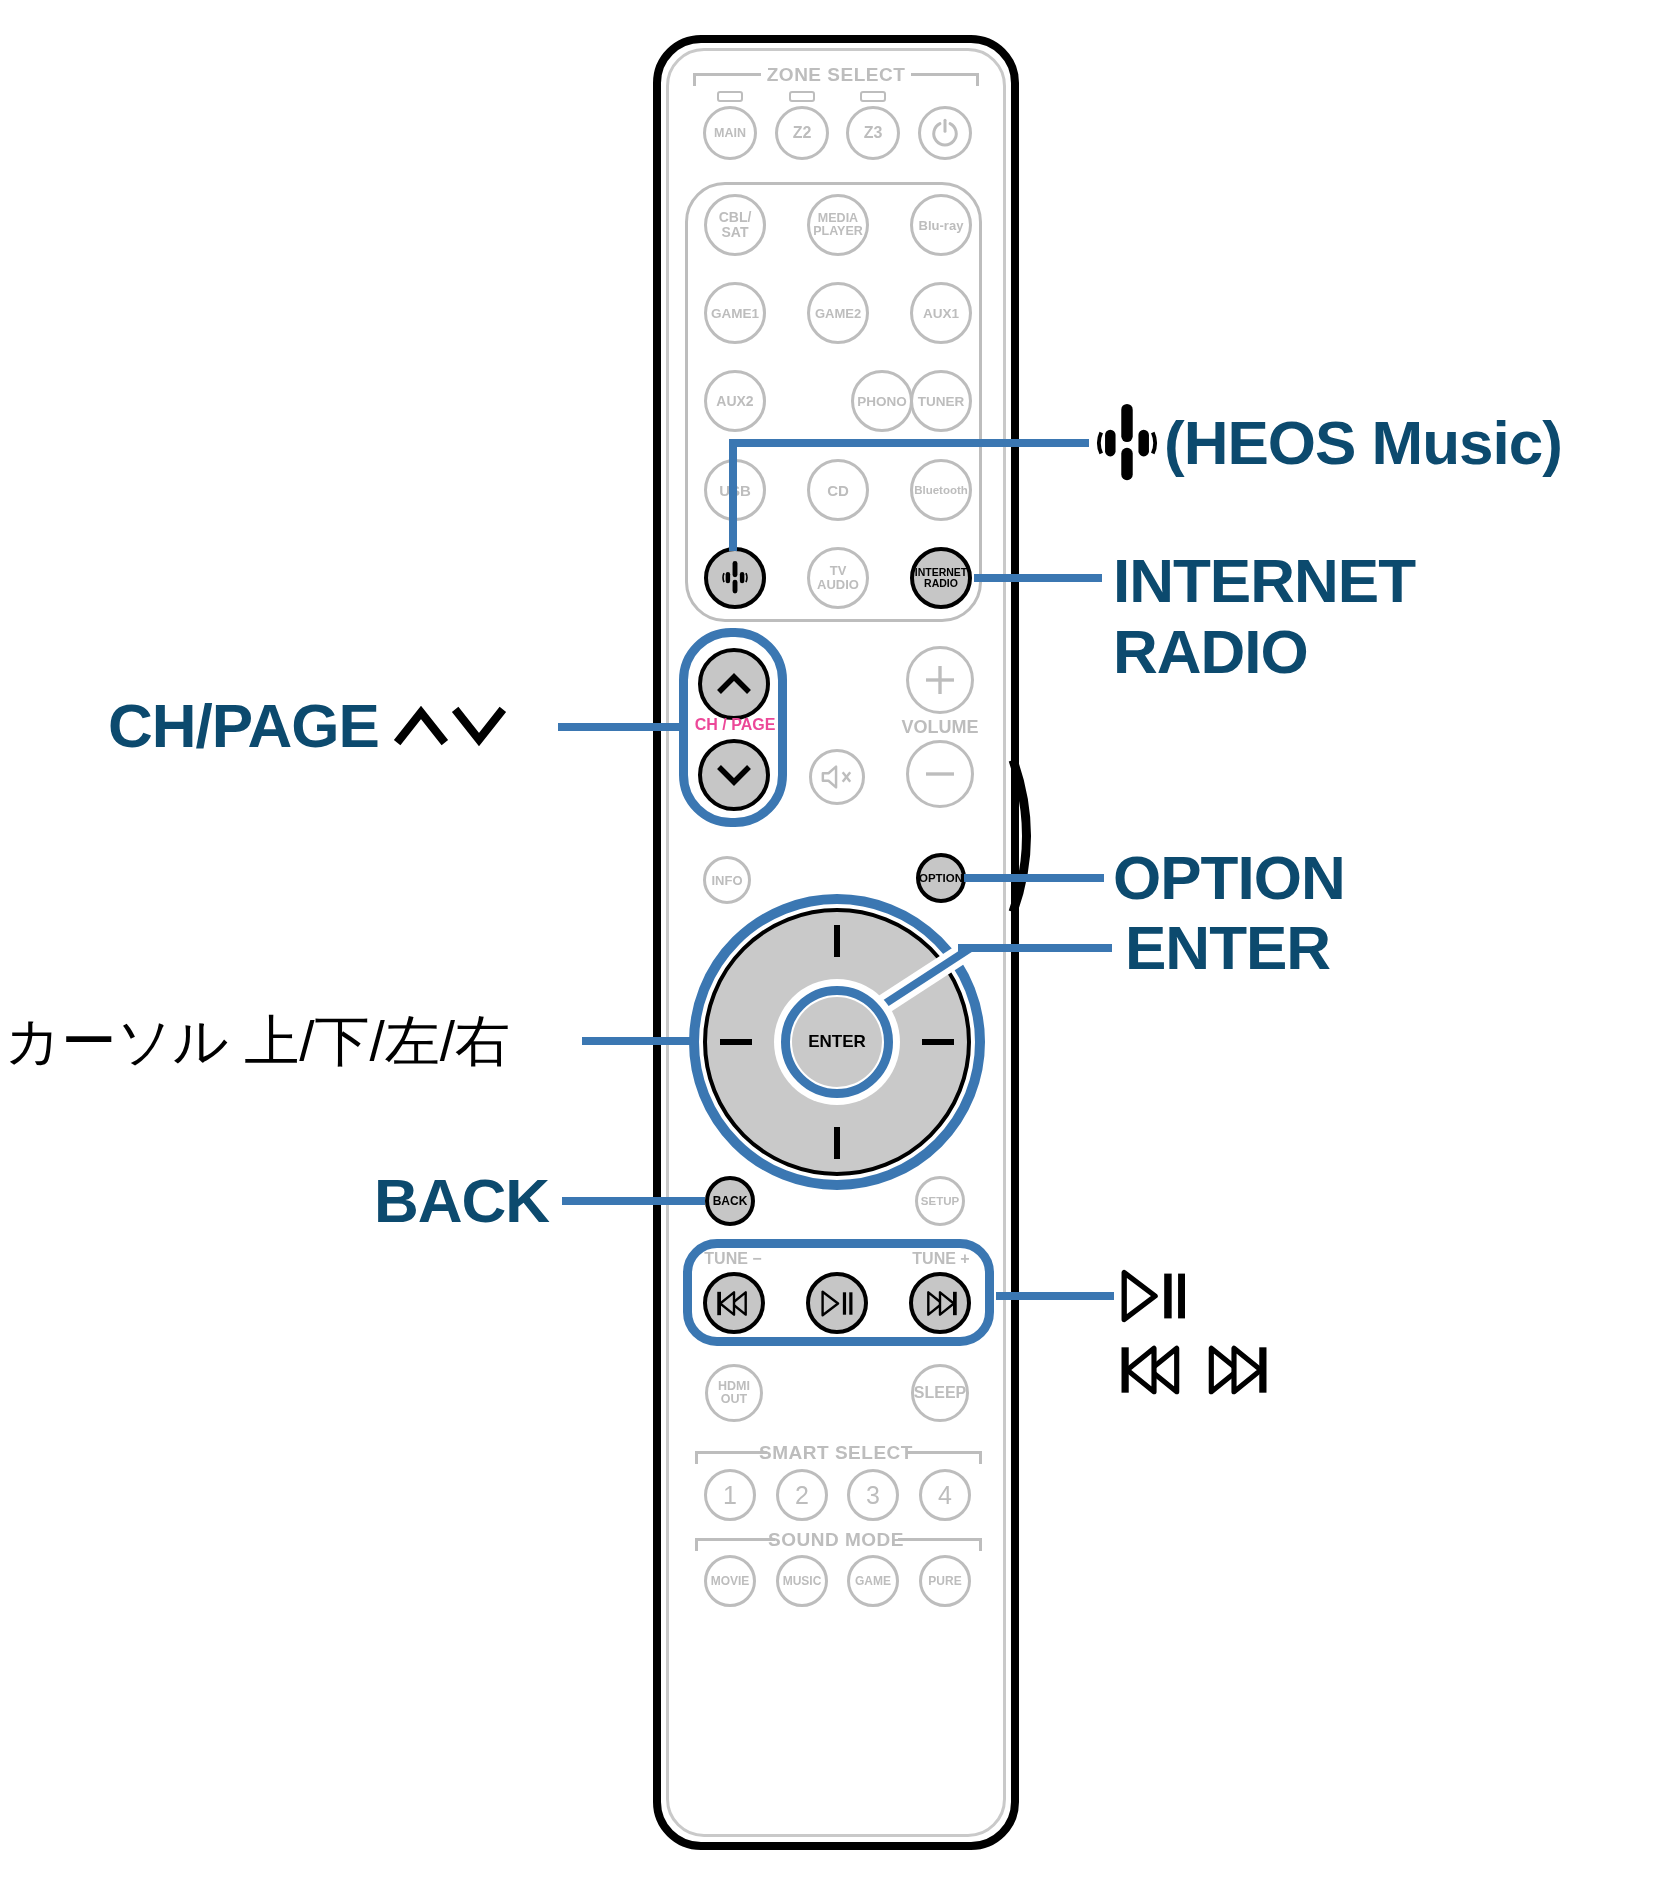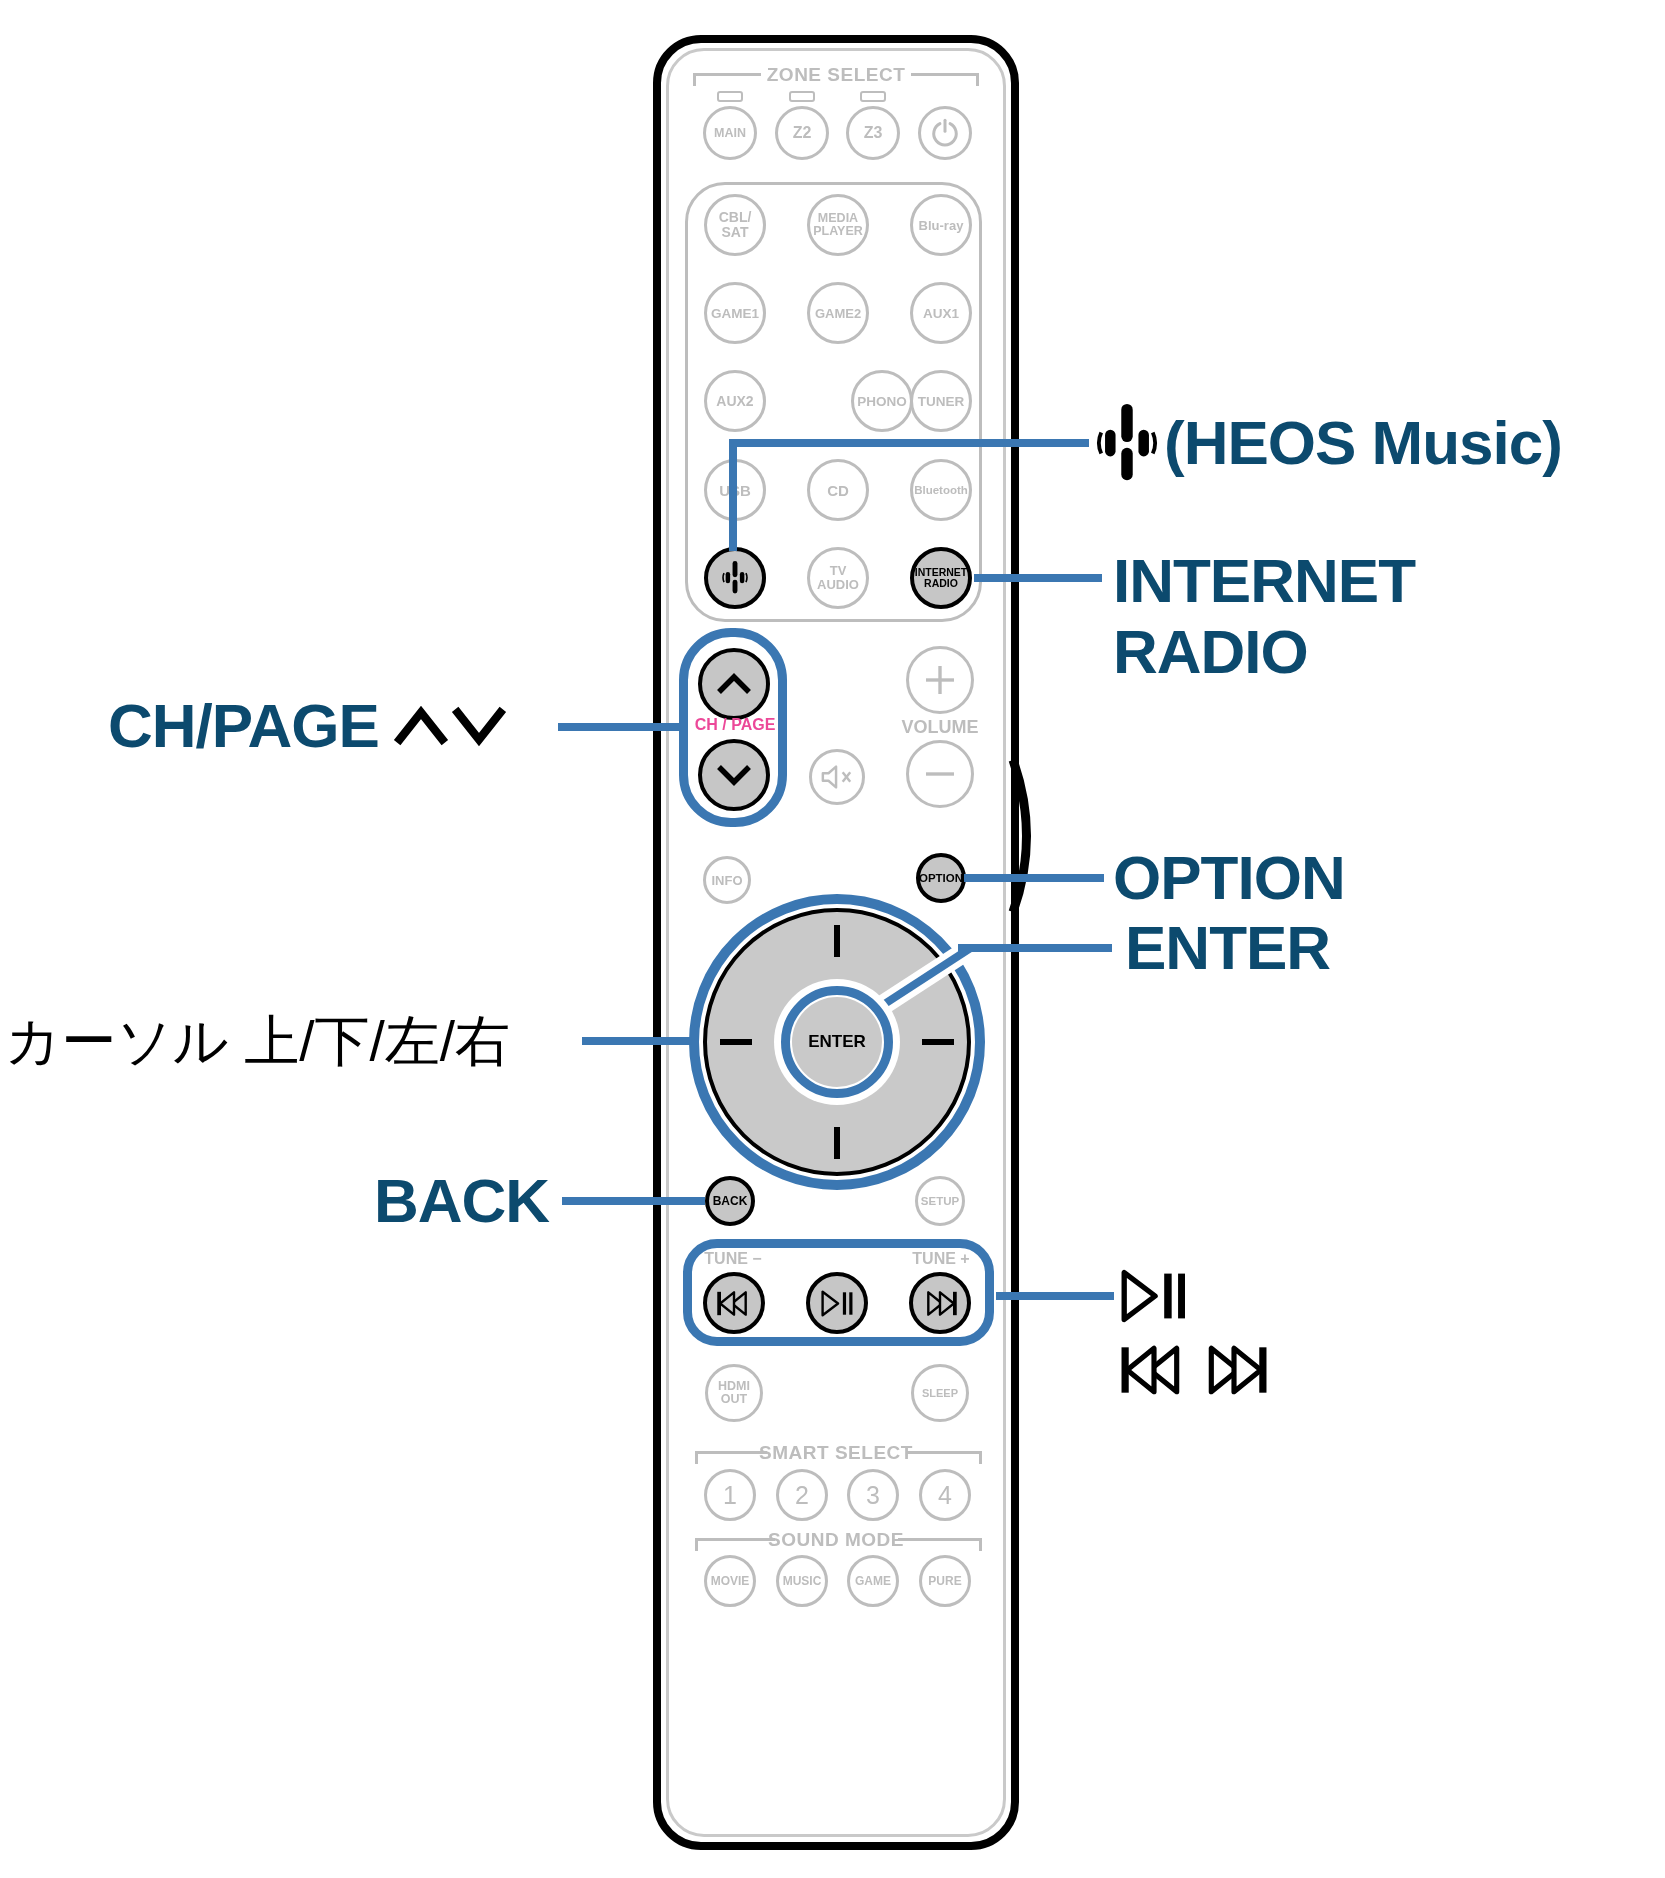--- a/index.html
+++ b/index.html
@@ -217,21 +217,21 @@
       <polygon points="10,4 10,46 36,25" stroke="#000" stroke-width="4.5" fill="none" stroke-linejoin="round"></polygon>
       <polygon points="32,4 32,46 58,25" stroke="#000" stroke-width="4.5" fill="#c6c6c6" stroke-linejoin="round"></polygon>
       <line x1="60" y1="3" x2="60" y2="47" stroke="#000" stroke-width="7"></line>
     </svg>
   </div>
 
   <div class="btn outline twoline" style="left:705px;top:1364px;width:58px;height:58px;font-size:12.5px;line-height:13.5px;">
     <span>HDMI</span>
     <span>OUT</span>
     </div>
-  <div class="btn outline" style="left:911px;top:1364px;width:58px;height:58px;font-size:11px;">
+  <div class="btn outline" style="left:911px;top:1364px;width:58px;height:58px;font-size:16px;">
     <span>SLEEP</span>
     </div>
 
   <div class="bracketline" style="left:695px;top:1451px;width:72px;"></div>
   <div class="brackettick" style="left:695px;top:1451px;"></div>
   <div class="grayhead" style="left:836px;top:1442px;">SMART SELECT</div>
   <div class="bracketline" style="left:906px;top:1451px;width:76px;"></div>
   <div class="brackettick" style="left:979px;top:1451px;"></div>
 
   <div class="btn outline" style="left:704px;top:1469px;width:52px;height:52px;font-size:25px;font-weight:500;">

